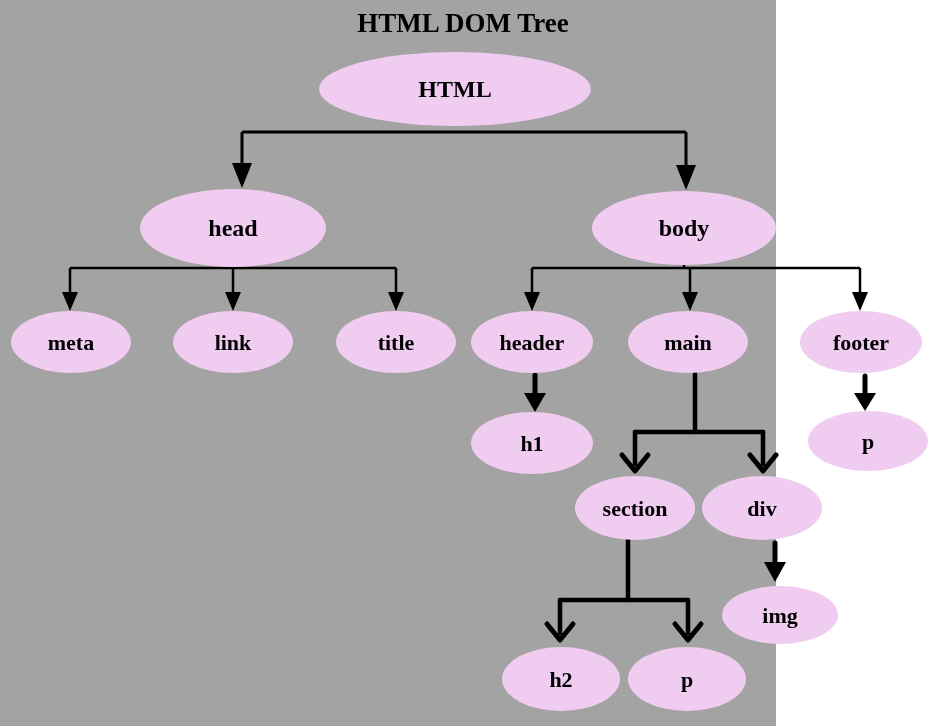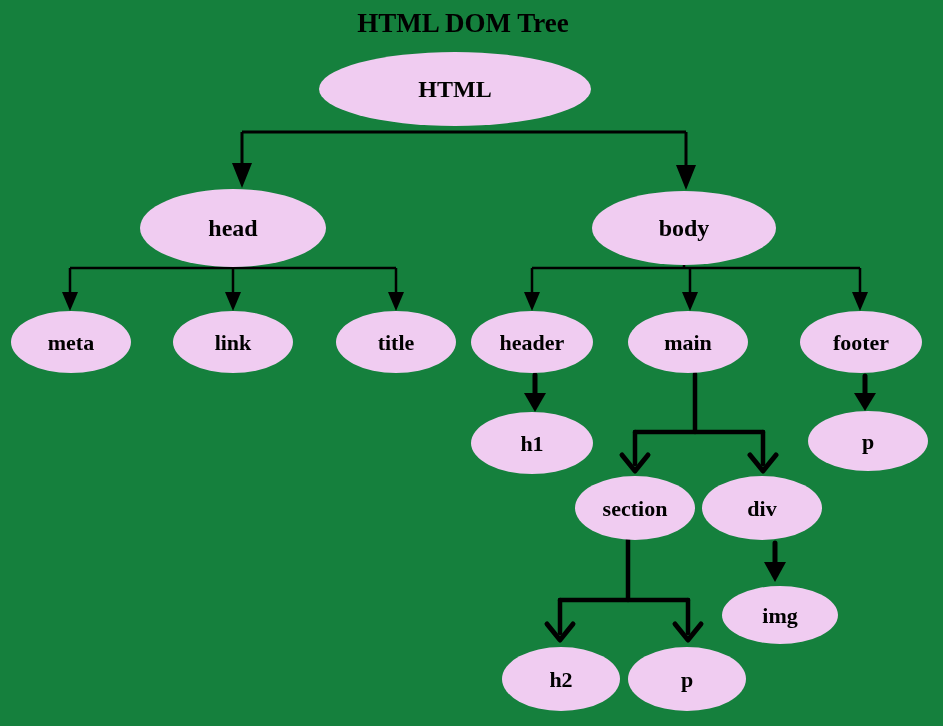--- a/index.html
+++ b/index.html
@@ -2,23 +2,23 @@
 <html><head>
 <meta charset="utf-8">
 <style>
   html, body {
     margin: 0;
     padding: 0;
     background: #ffffff;
   }
   .stage {
     position: relative;
-    width: 943px;
+    width: 776px;
     height: 726px;
-    background: #15803d;
+    background: #a3a3a3;
     font-family: "Liberation Serif", serif;
   }
   svg { display: block; }
   .diagram-title {
     font: bold 27px "Liberation Serif", serif;
     fill: #000000;
     text-anchor: middle;
   }
   .node-ellipse {
     fill: #F0CCF1;

